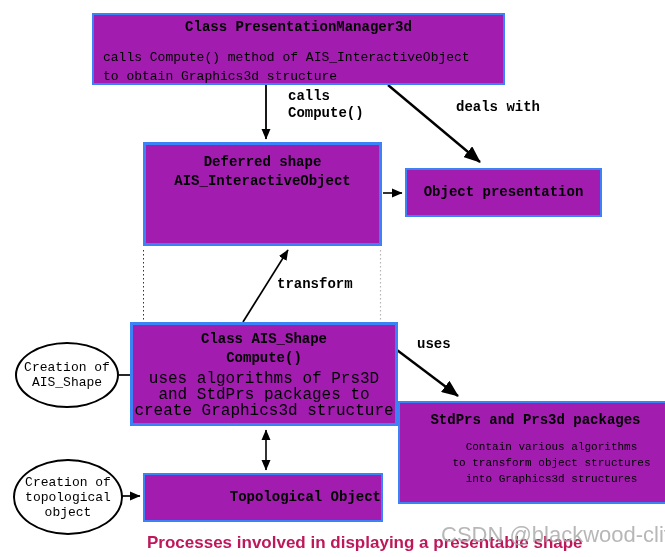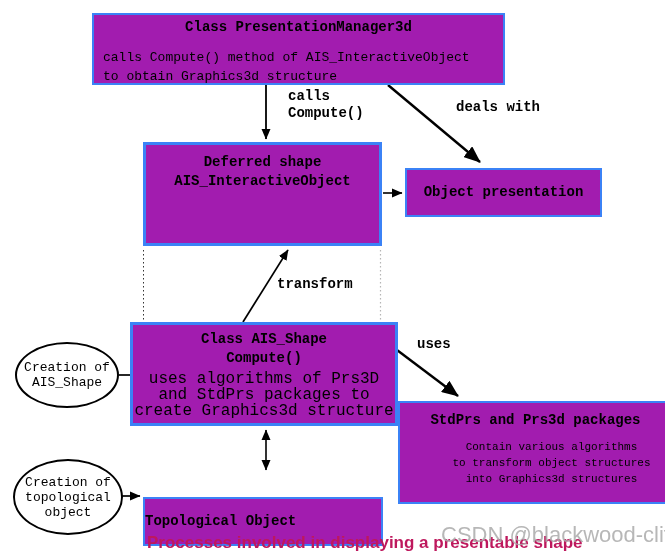--- a/index.html
+++ b/index.html
@@ -24,21 +24,21 @@
   #box-objpres { left:405px; top:168px; width:197px; height:49px; display:flex; align-items:center; justify-content:center; }
 
   #box-ais { left:130px; top:322px; width:268px; height:104px; }
   #box-ais .box-title { margin-top:5px; }
   #box-ais .small-body { margin-top:3px; }
 
   #box-stdprs { left:398px; top:401px; width:275px; height:103px; }
   #box-stdprs .box-title { margin-top:8px; }
   #box-stdprs .stdprs-body { font-size:11px; line-height:16px; margin-top:9px;padding-left:32px; }
 
-  #box-topo { left:143px; top:473px; width:240px; height:49px; display:flex; align-items:center; justify-content:flex-start;margin-top:24px; }
+  #box-topo { left:143px; top:473px; width:240px; height:49px; display:flex; align-items:center; justify-content:flex-end; }
 
   .ellipse { position:absolute; box-sizing:border-box; border:2px solid #000; border-radius:50%;
              background:#fff; display:flex; align-items:center; justify-content:center;
              text-align:center; font-size:13px; line-height:15px; z-index:2; }
   #ellipse-ais  { left:15px; top:342px; width:104px; height:66px; }
   #ellipse-topo { left:13px; top:459px; width:110px; height:76px; }
 
   .edge-label { position:absolute; font-weight:bold; font-size:14px; line-height:17px; z-index:3; background:transparent; }
   #lbl-calls    { left:288px; top:88px; }
   #lbl-deals    { left:444px; top:99px;margin-left:12px; }

